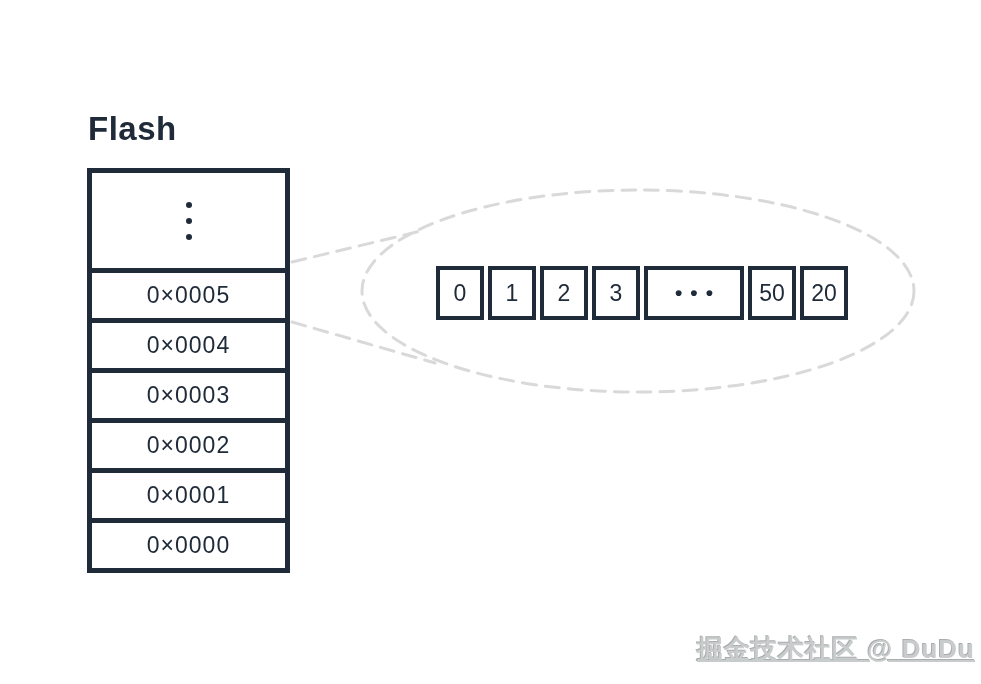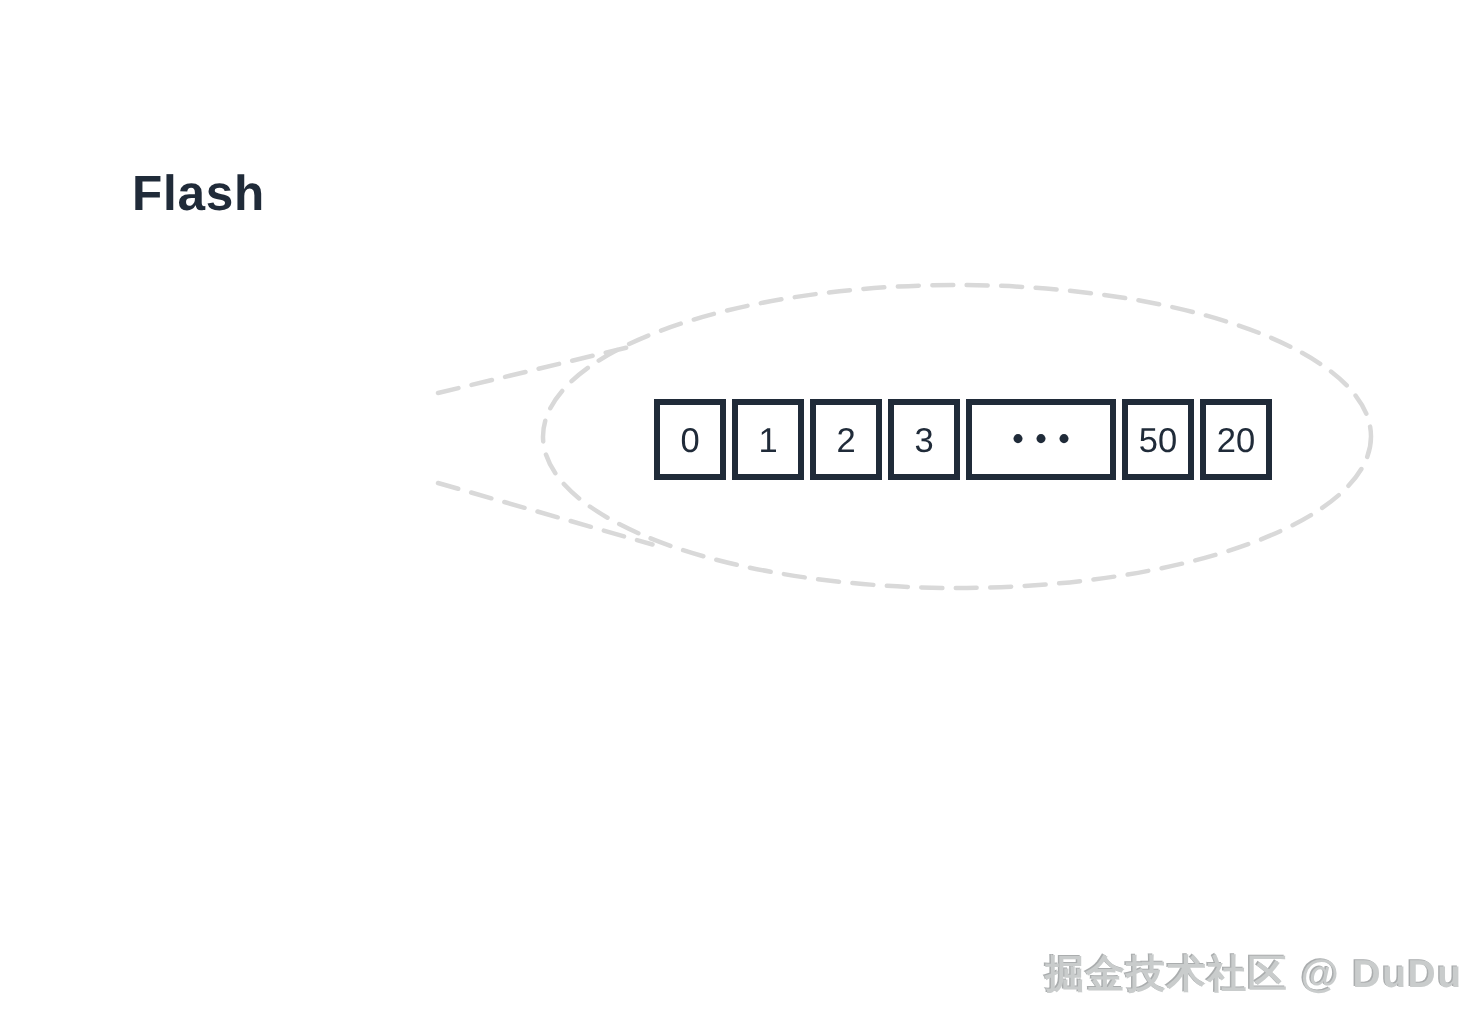--- a/index.html
+++ b/index.html
@@ -110,35 +110,49 @@
   
   .watermark {
     position: absolute;
     top: 632px;
     right: 6px;
     font-size: 26px;
     font-weight: bold;
     color: var(--watermark);
     text-shadow: -1px -1px 0 #aaadae, 2px 2px 1px #ffffff;
     letter-spacing: 1px;
+    text-decoration: underline;
   }
 </style>
 </head>
 <body>
 
 <div class="canvas">
 
   <svg class="magnifier-svg" viewBox="0 0 981 684">
     <ellipse cx="638" cy="291" rx="276" ry="101" class="dashed"></ellipse>
     <line x1="292" y1="262" x2="425" y2="230" class="dashed"></line>
     <line x1="292" y1="322" x2="435" y2="363" class="dashed"></line>
   </svg>
 
   <div class="title">Flash</div>
 
+  <div class="stack">
+    <div class="stack-cell ellipsis-cell">
+      <span class="vdot"></span>
+      <span class="vdot"></span>
+      <span class="vdot"></span>
+    </div>
+    <div class="stack-cell">0×0005</div>
+    <div class="stack-cell">0×0004</div>
+    <div class="stack-cell">0×0003</div>
+    <div class="stack-cell">0×0002</div>
+    <div class="stack-cell">0×0001</div>
+    <div class="stack-cell">0×0000</div>
+  </div>
 
   <div class="word-row">
     <div class="word-cell">0</div>
     <div class="word-cell">1</div>
     <div class="word-cell">2</div>
     <div class="word-cell">3</div>
     <div class="word-cell dots-cell">•••</div>
     <div class="word-cell">50</div>
     <div class="word-cell">20</div>
   </div>

